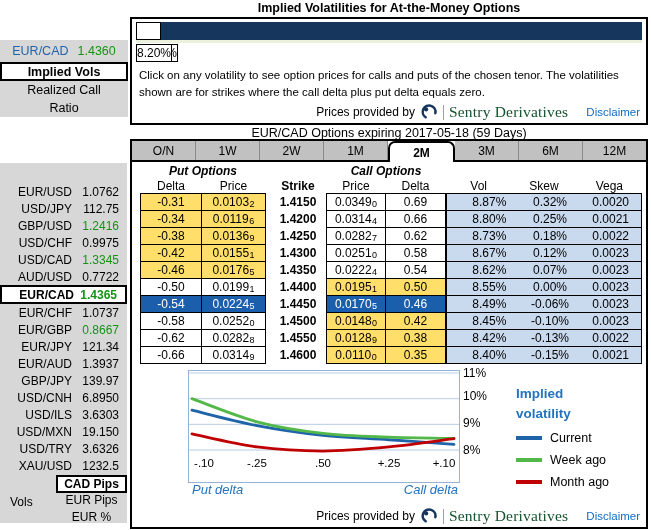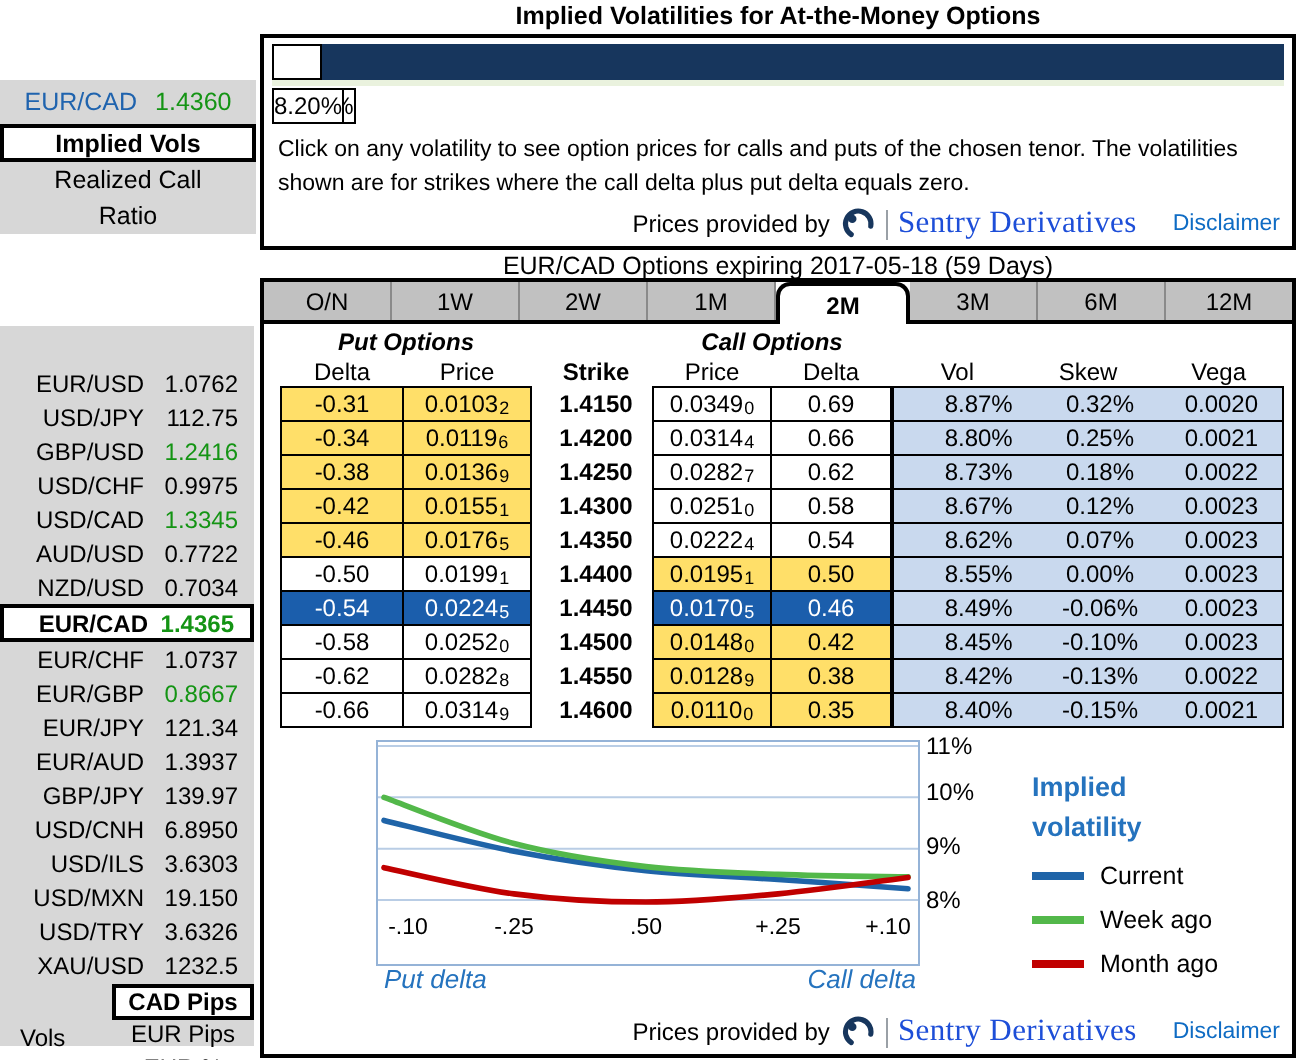--- a/index.html
+++ b/index.html
@@ -24,21 +24,21 @@
   #top-vols{display:flex;margin:1px 4px 0 4px;height:18px;}
   #top-vols .cell{flex:1;font-size:12px;display:flex;align-items:center;justify-content:center;cursor:pointer;}
   #top-vols .cell.hl{background:#1B5EAC;color:#fff;}
   #top-note{margin:5px 8px 0 7px;font-size:11.5px;line-height:1.45;padding-right:14px;}
 
   
   .provider{display:flex;align-items:center;}
   .provider .pfx{font-size:12px;}
   .provider .logo{width:18px;height:18px;margin:0 3px 0 5px;}
   .provider .pipe{width:1px;height:15px;background:#9aa0a6;margin:0 5px 0 2px;}
-  .provider .brand{font-family:"Liberation Serif",serif;font-size:15.5px;color:#1d4ed8;letter-spacing:.2px;}
+  .provider .brand{font-family:"Liberation Serif",serif;font-size:15.5px;color:#14532d;letter-spacing:.2px;}
   .provider .disc{font-size:11.5px;color:#0F6CC4;margin-left:18px;cursor:pointer;}
   #top-provider{right:6px;bottom:2px;}
   #bottom-provider{right:6px;bottom:2px;}
 
   
   #opt-title{top:126px;left:130px;width:518px;font-size:12.5px;font-weight:normal;text-align:center;}
   #opt-box{left:130px;top:139px;width:518px;height:390px;border:2px solid #000;box-sizing:border-box;background:#fff;}
   #opt-tabs{display:flex;height:19px;border-bottom:2px solid #000;}
   #opt-tabs .tab{flex:1;background:#C1C1C1;border-right:1px solid #8a8a8a;display:flex;align-items:center;justify-content:center;font-size:12px;cursor:pointer;}
   #opt-tabs .tab:last-child{border-right:none;}
@@ -373,24 +373,20 @@
         <span class="wl-val">0.9975</span>
       </div>
       <div class="wl-row">
         <span class="wl-name">USD/CAD</span>
         <span class="wl-val up">1.3345</span>
       </div>
       <div class="wl-row">
         <span class="wl-name">AUD/USD</span>
         <span class="wl-val">0.7722</span>
       </div>
-      <div class="wl-row">
-        <span class="wl-name">NZD/USD</span>
-        <span class="wl-val">0.7034</span>
-      </div>
       <div class="wl-row sel">
         <span class="wl-name">EUR/CAD</span>
         <span class="wl-val up">1.4365</span>
       </div>
       <div class="wl-row">
         <span class="wl-name">EUR/CHF</span>
         <span class="wl-val">1.0737</span>
       </div>
       <div class="wl-row">
         <span class="wl-name">EUR/GBP</span>

